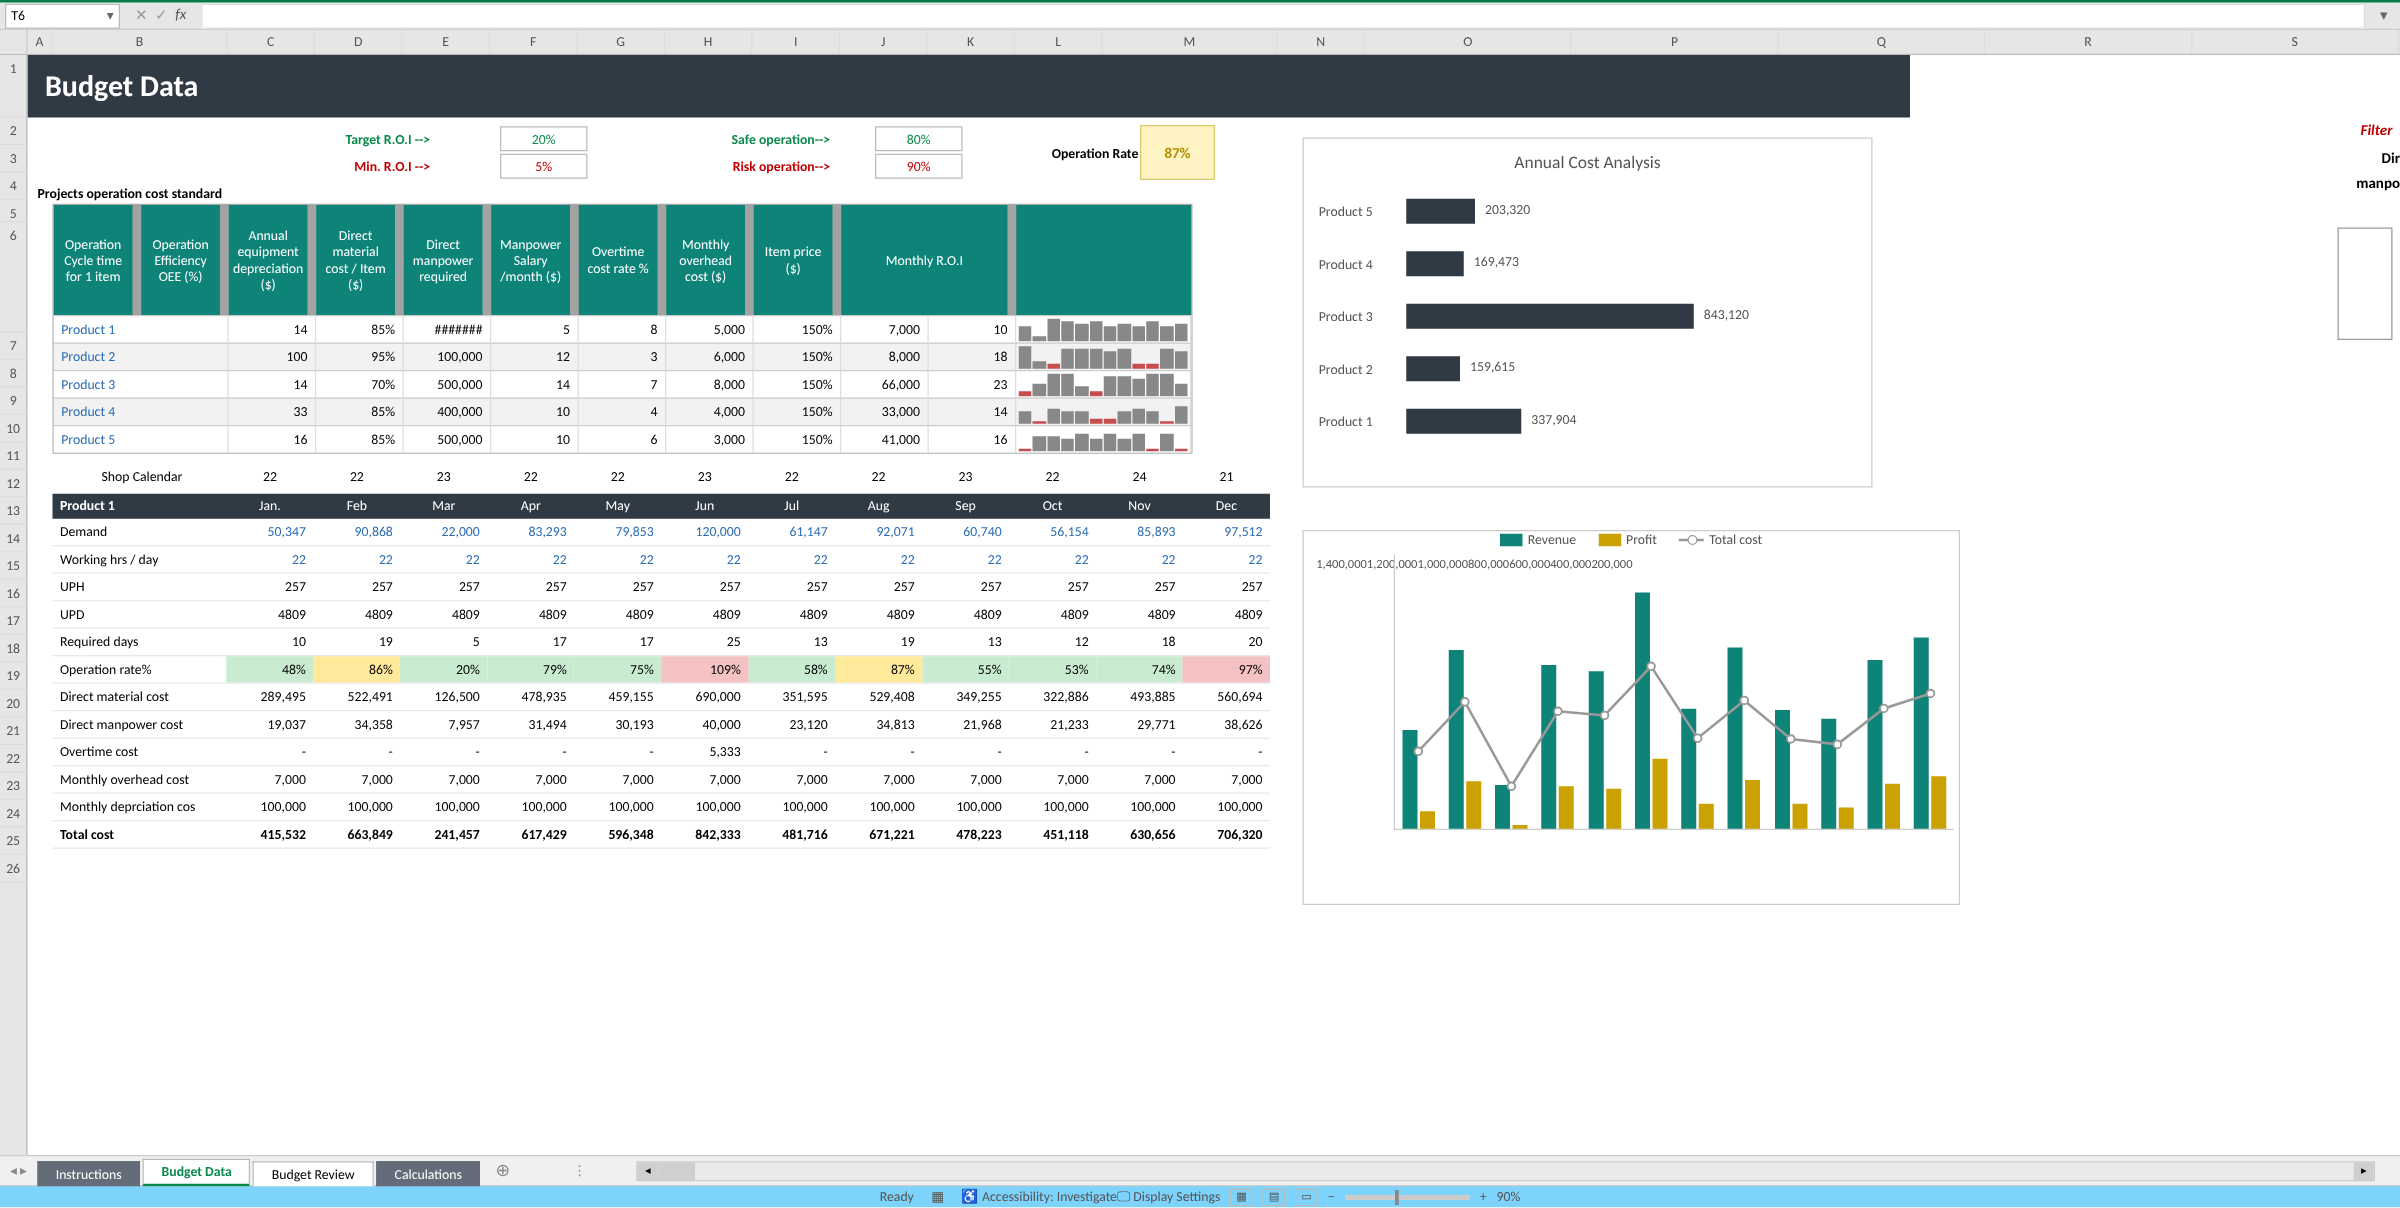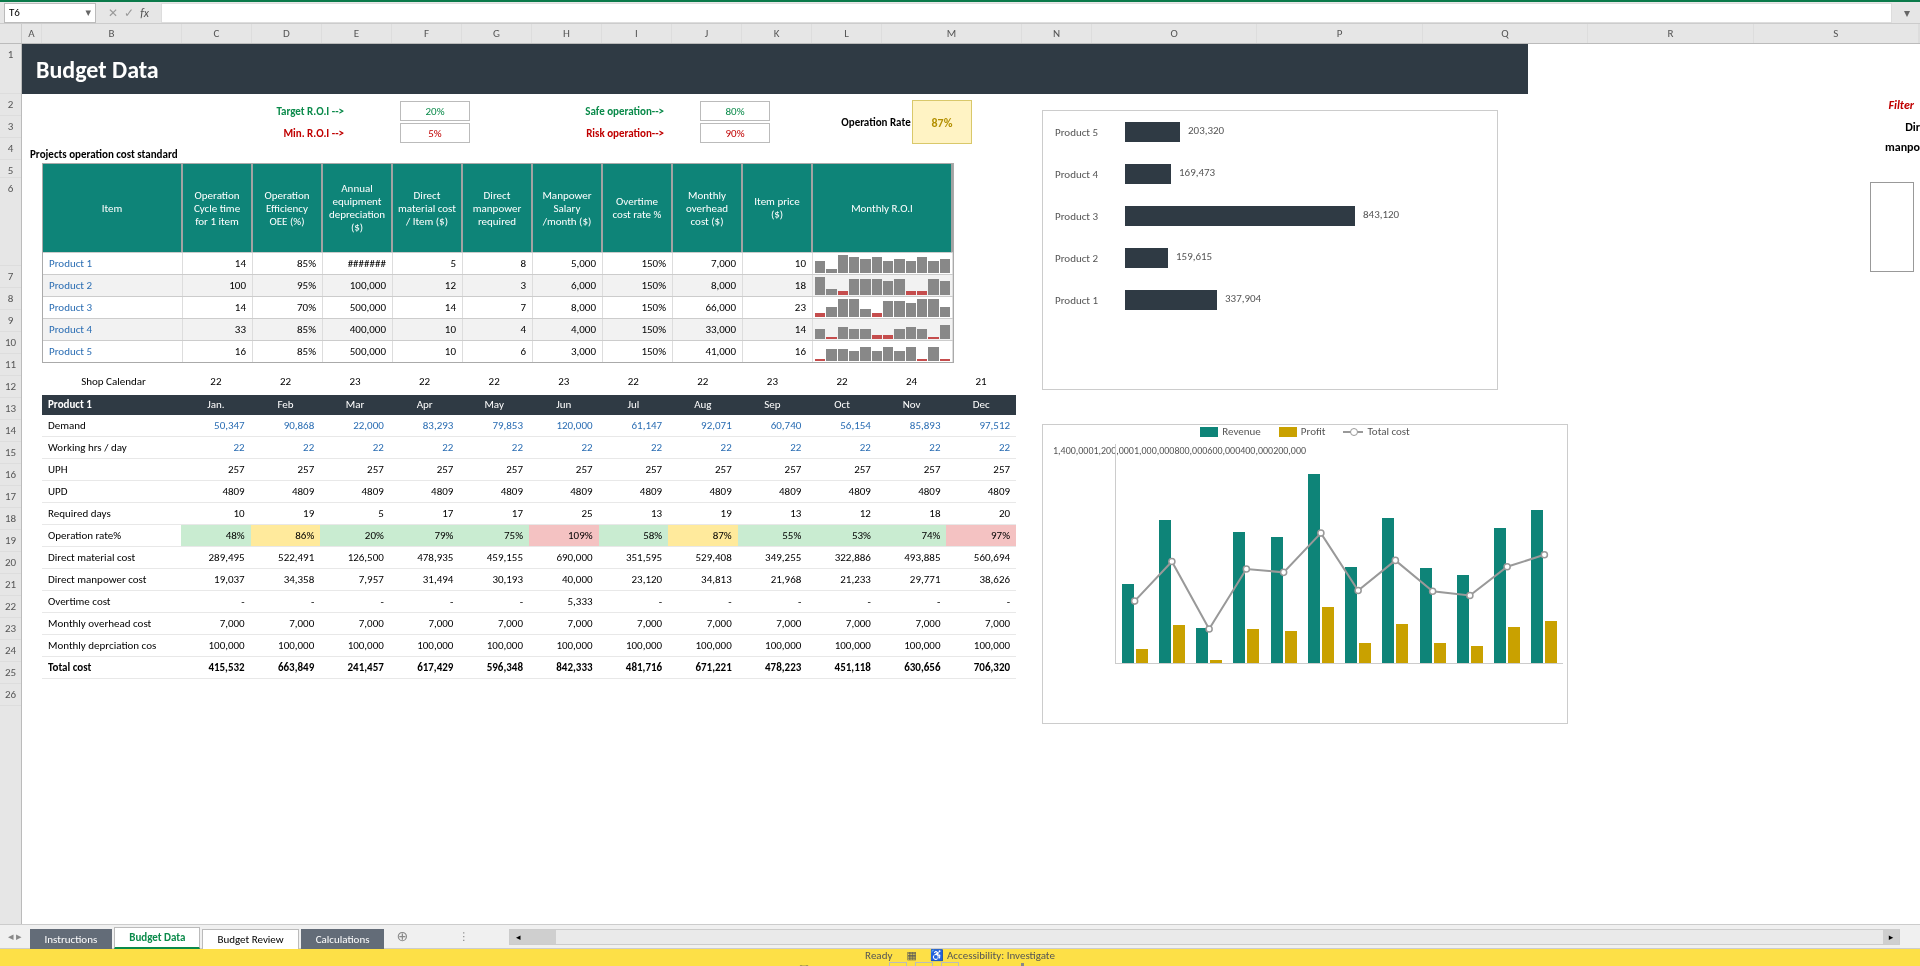--- a/index.html
+++ b/index.html
@@ -42,21 +42,21 @@
 .red-t { color: #c00000; }
 .param-val { width: 70px; text-align: center; border: 1px solid #bbb; background: #fff; height: 20px; line-height: 20px; font-size: 11px; }
 .op-rate-lbl { font-weight: bold; text-align: center; width: 72px; font-size: 11px; }
 .op-rate-val { background: #fff3c4; color: #b38f00; font-weight: bold; text-align: center; width: 60px; height: 44px; line-height: 44px; border: 1px solid #d9c86a; }
 
 .proj-title { font-weight: bold; font-size: 11px; padding: 4px 0 2px 2px; }
 
 
 .cost-table { border: 1px solid #aaa; width: 912px; }
 .ct-head { display: flex; background: #0e8478; color: #fff; height: 88px; }
-.ct-h { border-right: 2px solid #a3a3a3; display: flex; align-items: center; justify-content: center; text-align: center; font-size: 11px; padding: 2px 4px; }
+.ct-h { border-right: 7px solid #a3a3a3; display: flex; align-items: center; justify-content: center; text-align: center; font-size: 11px; padding: 2px 4px; }
 .ct-h.item{width:140px}.ct-h.c{width:70px}.ct-h.roi{width:140px}
 .ct-row { display: flex; height: 22px; border-top: 1px solid #ccc; background: #fff; font-size: 11px; }
 .ct-row:nth-child(odd){background:#f2f2f2}
 .ct-cell { border-right: 1px solid #ddd; text-align: right; padding: 0 6px; line-height: 22px; }
 .ct-cell.item{width:140px;text-align:left;color:#2a6db3}
 .ct-cell.c{width:70px}.ct-cell.roi{width:140px;padding:2px}
 .spark { display:flex; gap:1px; align-items:flex-end; height:18px; }
 .spark div{flex:1;background:#888}
 .spark .neg{background:#c54d4d}
 
@@ -106,21 +106,21 @@
 .tab { padding: 3px 14px; border: 1px solid #bbb; border-bottom: none; background: #fff; margin-right: 2px; border-radius: 0; }
 .tab.dark { background: #636c78; color: #fff; border-color: #636c78; }
 .tab.active { background: #fff; color: #0a8a4a; font-weight: bold; border-bottom: 2px solid #0a8a4a; }
 .tab-add { padding: 0 10px; color: #888; font-size: 14px; }
 
 .hscroll-track{flex:1;margin:0 20px 0 40px;height:16px;background:#eaeaea;position:relative;border:1px solid #ccc}
 .hscroll-thumb{position:absolute;left:0;top:0;height:14px;width:30px;background:#cfcfcf}
 .hscroll-arr{width:16px;height:14px;background:#cfcfcf;display:flex;align-items:center;justify-content:center;font-size:9px}
 
 
-.status-bar { height: 18px; background: #fde047; border-top: 1px solid #ccc; display: flex; align-items: center; font-size: 11px; color: #555; padding: 0 8px; justify-content: flex-start; flex-direction: column; }
+.status-bar { height: 18px; background: #7dd3fc; border-top: 1px solid #ccc; display: flex; align-items: center; font-size: 11px; color: #555; padding: 0 8px; justify-content: center; }
 .sb-left{display:flex;gap:14px;align-items:center}
 .sb-right{display:flex;gap:8px;align-items:center}
 .view-btn{width:18px;height:14px;border:1px solid #bbb;display:flex;align-items:center;justify-content:center;font-size:9px}
 .zoom-slider{width:100px;height:4px;background:#ccc;position:relative}
 .zoom-slider::after{content:'';position:absolute;left:40%;top:-4px;width:3px;height:12px;background:#888}
 
 svg.line-chart{position:absolute;inset:0}
 </style>
 </head>
 <body>
@@ -225,21 +225,20 @@
         <div class="param-lbl red-t" style="width:120px">Risk operation--&gt;</div>
         <div style="width:30px"></div>
         <div class="param-val red-t">90%</div>
       </div>
     </div>
 
     <div class="proj-title" style="padding-left:8px">Projects operation cost standard</div>
 
     <div class="cost-table" id="cost-table" style="margin-left:20px">
         <div class="ct-head">
-          <div class="ct-h item">Item</div>
           <div class="ct-h c">Operation Cycle time for 1 item</div>
           <div class="ct-h c">Operation Efficiency OEE (%)</div>
           <div class="ct-h c">Annual equipment depreciation ($)</div>
           <div class="ct-h c">Direct material cost / Item ($)</div>
           <div class="ct-h c">Direct manpower required</div>
           <div class="ct-h c">Manpower Salary /month ($)</div>
           <div class="ct-h c">Overtime cost rate %</div>
           <div class="ct-h c">Monthly overhead cost ($)</div>
           <div class="ct-h c">Item price ($)</div>
           <div class="ct-h roi">Monthly R.O.I</div>
@@ -380,20 +379,21 @@
               <div class="" style="height:14px"></div>
               <div class="neg" style="height:2px"></div>
               <div class="" style="height:14px"></div>
               <div class="neg" style="height:2px"></div>
             </div>
           </div>
         </div>
       </div>
 
     <div class="chart-box chart1">
+      <div class="chart-title">Annual Cost Analysis</div>
       <div id="chart1-bars">
           <div class="hbar-row">
       <div class="hbar-lbl">Product 5</div>
       <div class="hbar-track" style="--bw:55px">
         <div class="hbar" style="width:55px"></div>
         <div class="hbar-val">203,320</div>
       </div>
           </div>
           <div class="hbar-row">
       <div class="hbar-lbl">Product 4</div>

